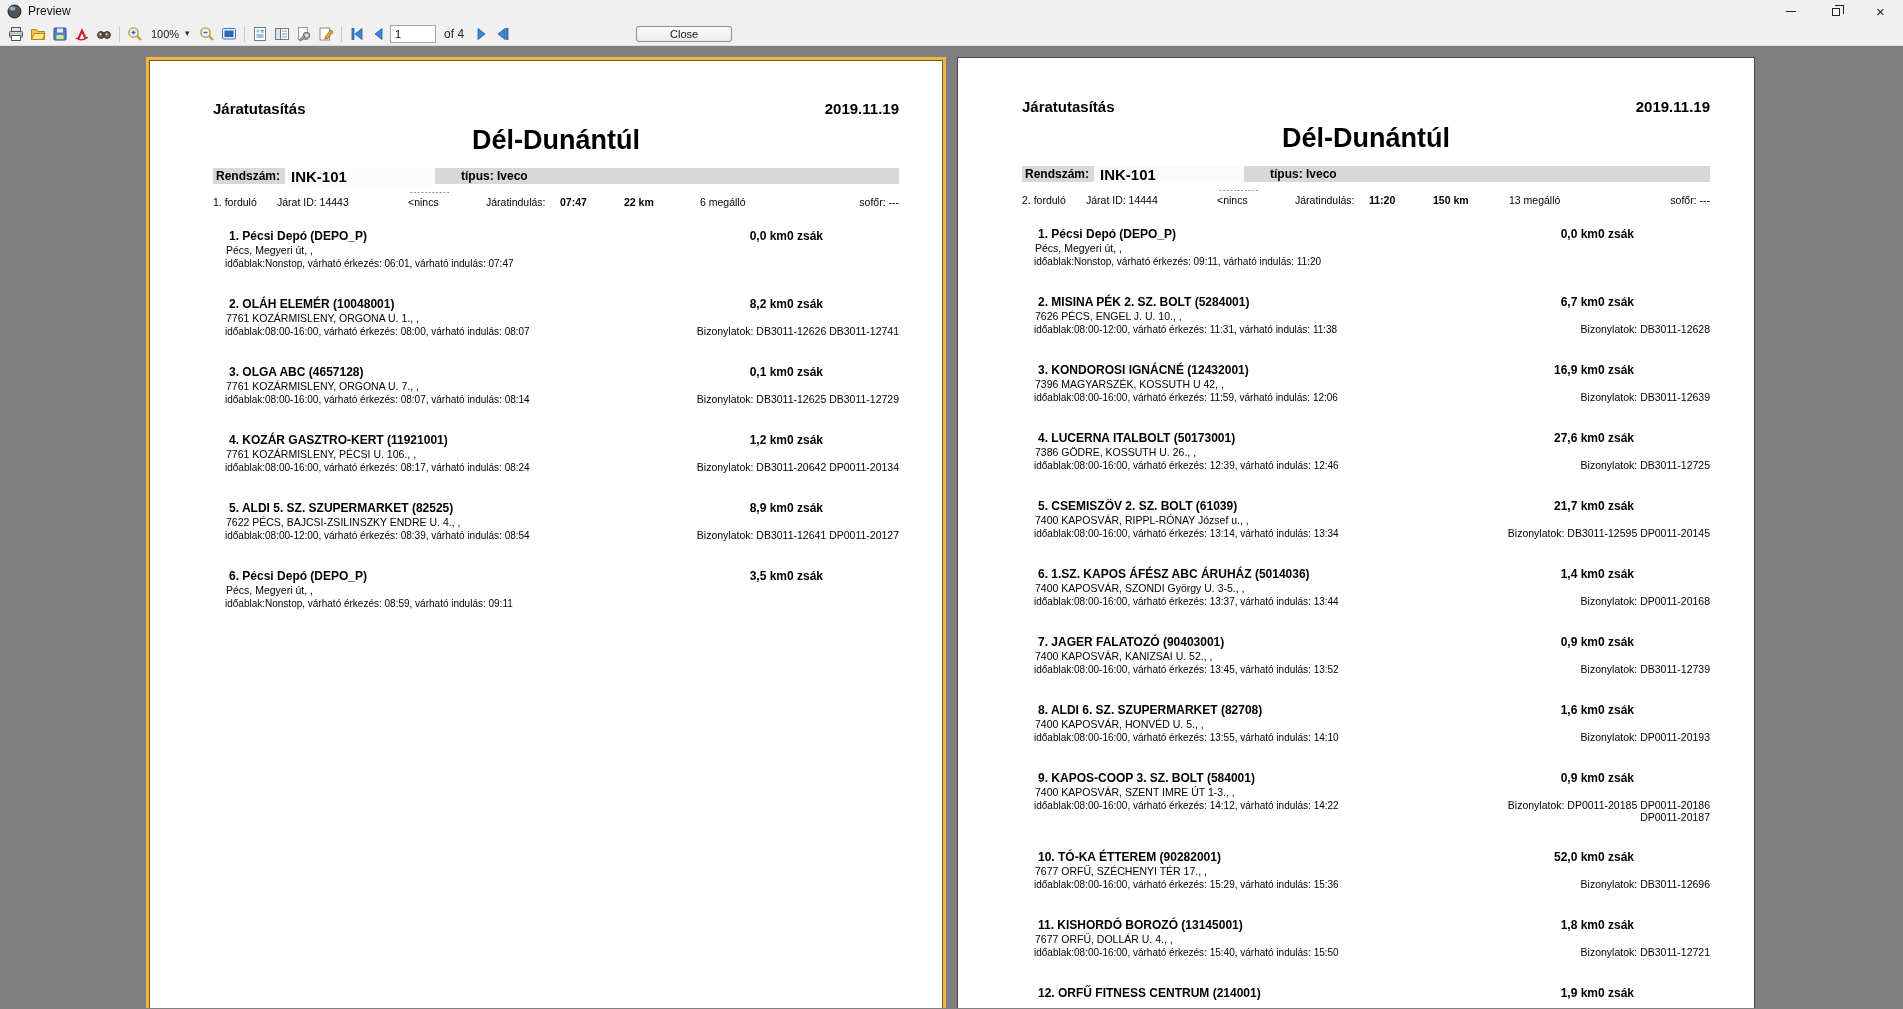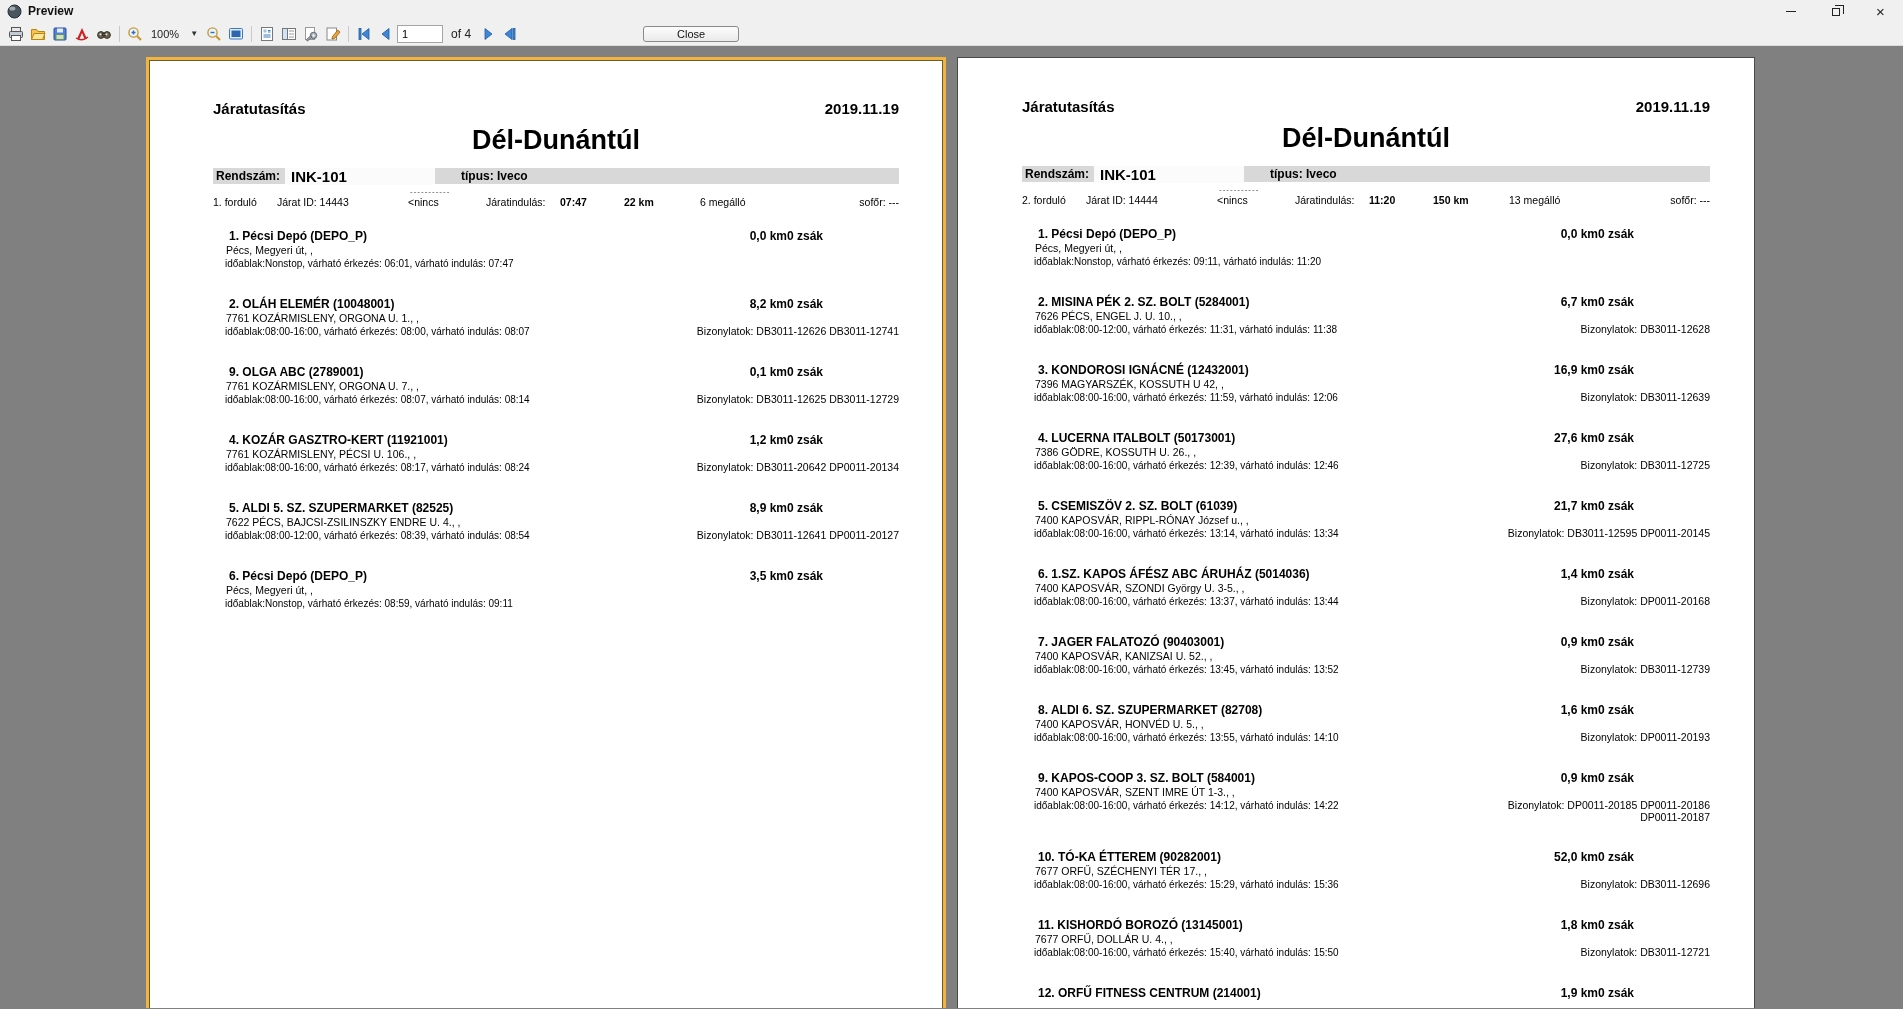--- a/index.html
+++ b/index.html
@@ -1,33 +1,33 @@
 <!DOCTYPE html>
 <html><head>
 <meta charset="utf-8">
 <style>
   * { box-sizing: border-box; margin: 0; padding: 0; }
   html,body { width:1903px; height:1009px; overflow:hidden; font-family:"Liberation Sans",sans-serif; background:#808080; }
 
   
   .titlebar { height:22px; background:#f0f0f0; display:flex; align-items:center; padding-left:7px; }
   .titlebar .app-icon { width:15px; height:15px; margin-right:6px; }
-  .titlebar .title { font-size:12px; color:#111; flex:1;font-weight:bold; }
+  .titlebar .title { font-size:12px; color:#111; flex:1; }
   .win-controls { display:flex; height:22px; }
   .win-btn { width:45px; height:22px; display:flex; align-items:center; justify-content:center; cursor:default; }
   .glyph-min { width:10px; height:1px; background:#222; display:block; }
   .glyph-restore { width:8px; height:8px; border:1px solid #222; position:relative; background:#f0f0f0; margin-top:2px; }
   .glyph-restore::before { content:""; position:absolute; left:2px; top:-4px; width:8px; height:8px; border:1px solid #222; border-bottom:none; border-left:none; }
   .glyph-close { font-size:15px; color:#222; line-height:1; }
 
   
   .toolbar { height:24px; background:#f0f0f0; display:flex; align-items:center; padding:0 5px; border-bottom:1px solid #dcdcdc; }
   .tbtn { width:22px; height:20px; display:flex; align-items:center; justify-content:center; border:1px solid transparent; border-radius:2px; }
   .tsep { width:1px; height:16px; background:#c9c9c9; margin:0 4px; }
-  .zoom-combo { display:flex; align-items:center; gap:11px; padding:0 5px; font-size:11px; color:#222; }
+  .zoom-combo { display:flex; align-items:center; gap:4px; padding:0 5px; font-size:11px; color:#222; }
   .zoom-combo .arrow { font-size:8px; color:#333; }
   .page-input { width:46px; height:18px; border:1px solid #a5a5a5; font-size:11px; padding:0 4px; font-family:"Liberation Sans",sans-serif; background:#fff; }
   .of-label { font-size:12px; color:#222; margin:0 6px 0 8px; }
   .close-btn { margin-left:122px; width:96px; height:16px; font-size:11px; color:#111; background:linear-gradient(#fdfdfd,#eaeaea); border:1px solid #8a8a8a; border-radius:3px; display:flex; align-items:center; justify-content:center; }
 
   
   .preview { position:relative; width:1903px; height:962px; background:#808080; overflow:hidden; }
   .page { position:absolute; top:11px; background:#fff; height:1131px; }
   .page-left { left:146px; width:800px; border:3px solid #f2b440; box-shadow:inset 0 0 0 1px #6d5b28; }
   .page-right { left:957px; width:798px; border:1px solid #4a4a4a; }
@@ -262,21 +262,21 @@
             </div>
             <div class="s-addr">7761 KOZÁRMISLENY, ORGONA U. 1., ,</div>
             <div class="stop-line3">
               <span class="s-window">időablak:08:00-16:00, várható érkezés: 08:00, várható indulás: 08:07</span>
               <span class="s-biz">Bizonylatok: DB3011-12626 DB3011-12741</span>
             </div>
           </div>
 
           <div class="stop">
             <div class="stop-line1">
-              <span class="s-name">9. OLGA ABC (2789001)</span>
+              <span class="s-name">3. OLGA ABC (4657128)</span>
               <span class="s-km">0,1 km</span>
               <span class="s-zsak">0 zsák</span>
             </div>
             <div class="s-addr">7761 KOZÁRMISLENY, ORGONA U. 7., ,</div>
             <div class="stop-line3">
               <span class="s-window">időablak:08:00-16:00, várható érkezés: 08:07, várható indulás: 08:14</span>
               <span class="s-biz">Bizonylatok: DB3011-12625 DB3011-12729</span>
             </div>
           </div>
 

